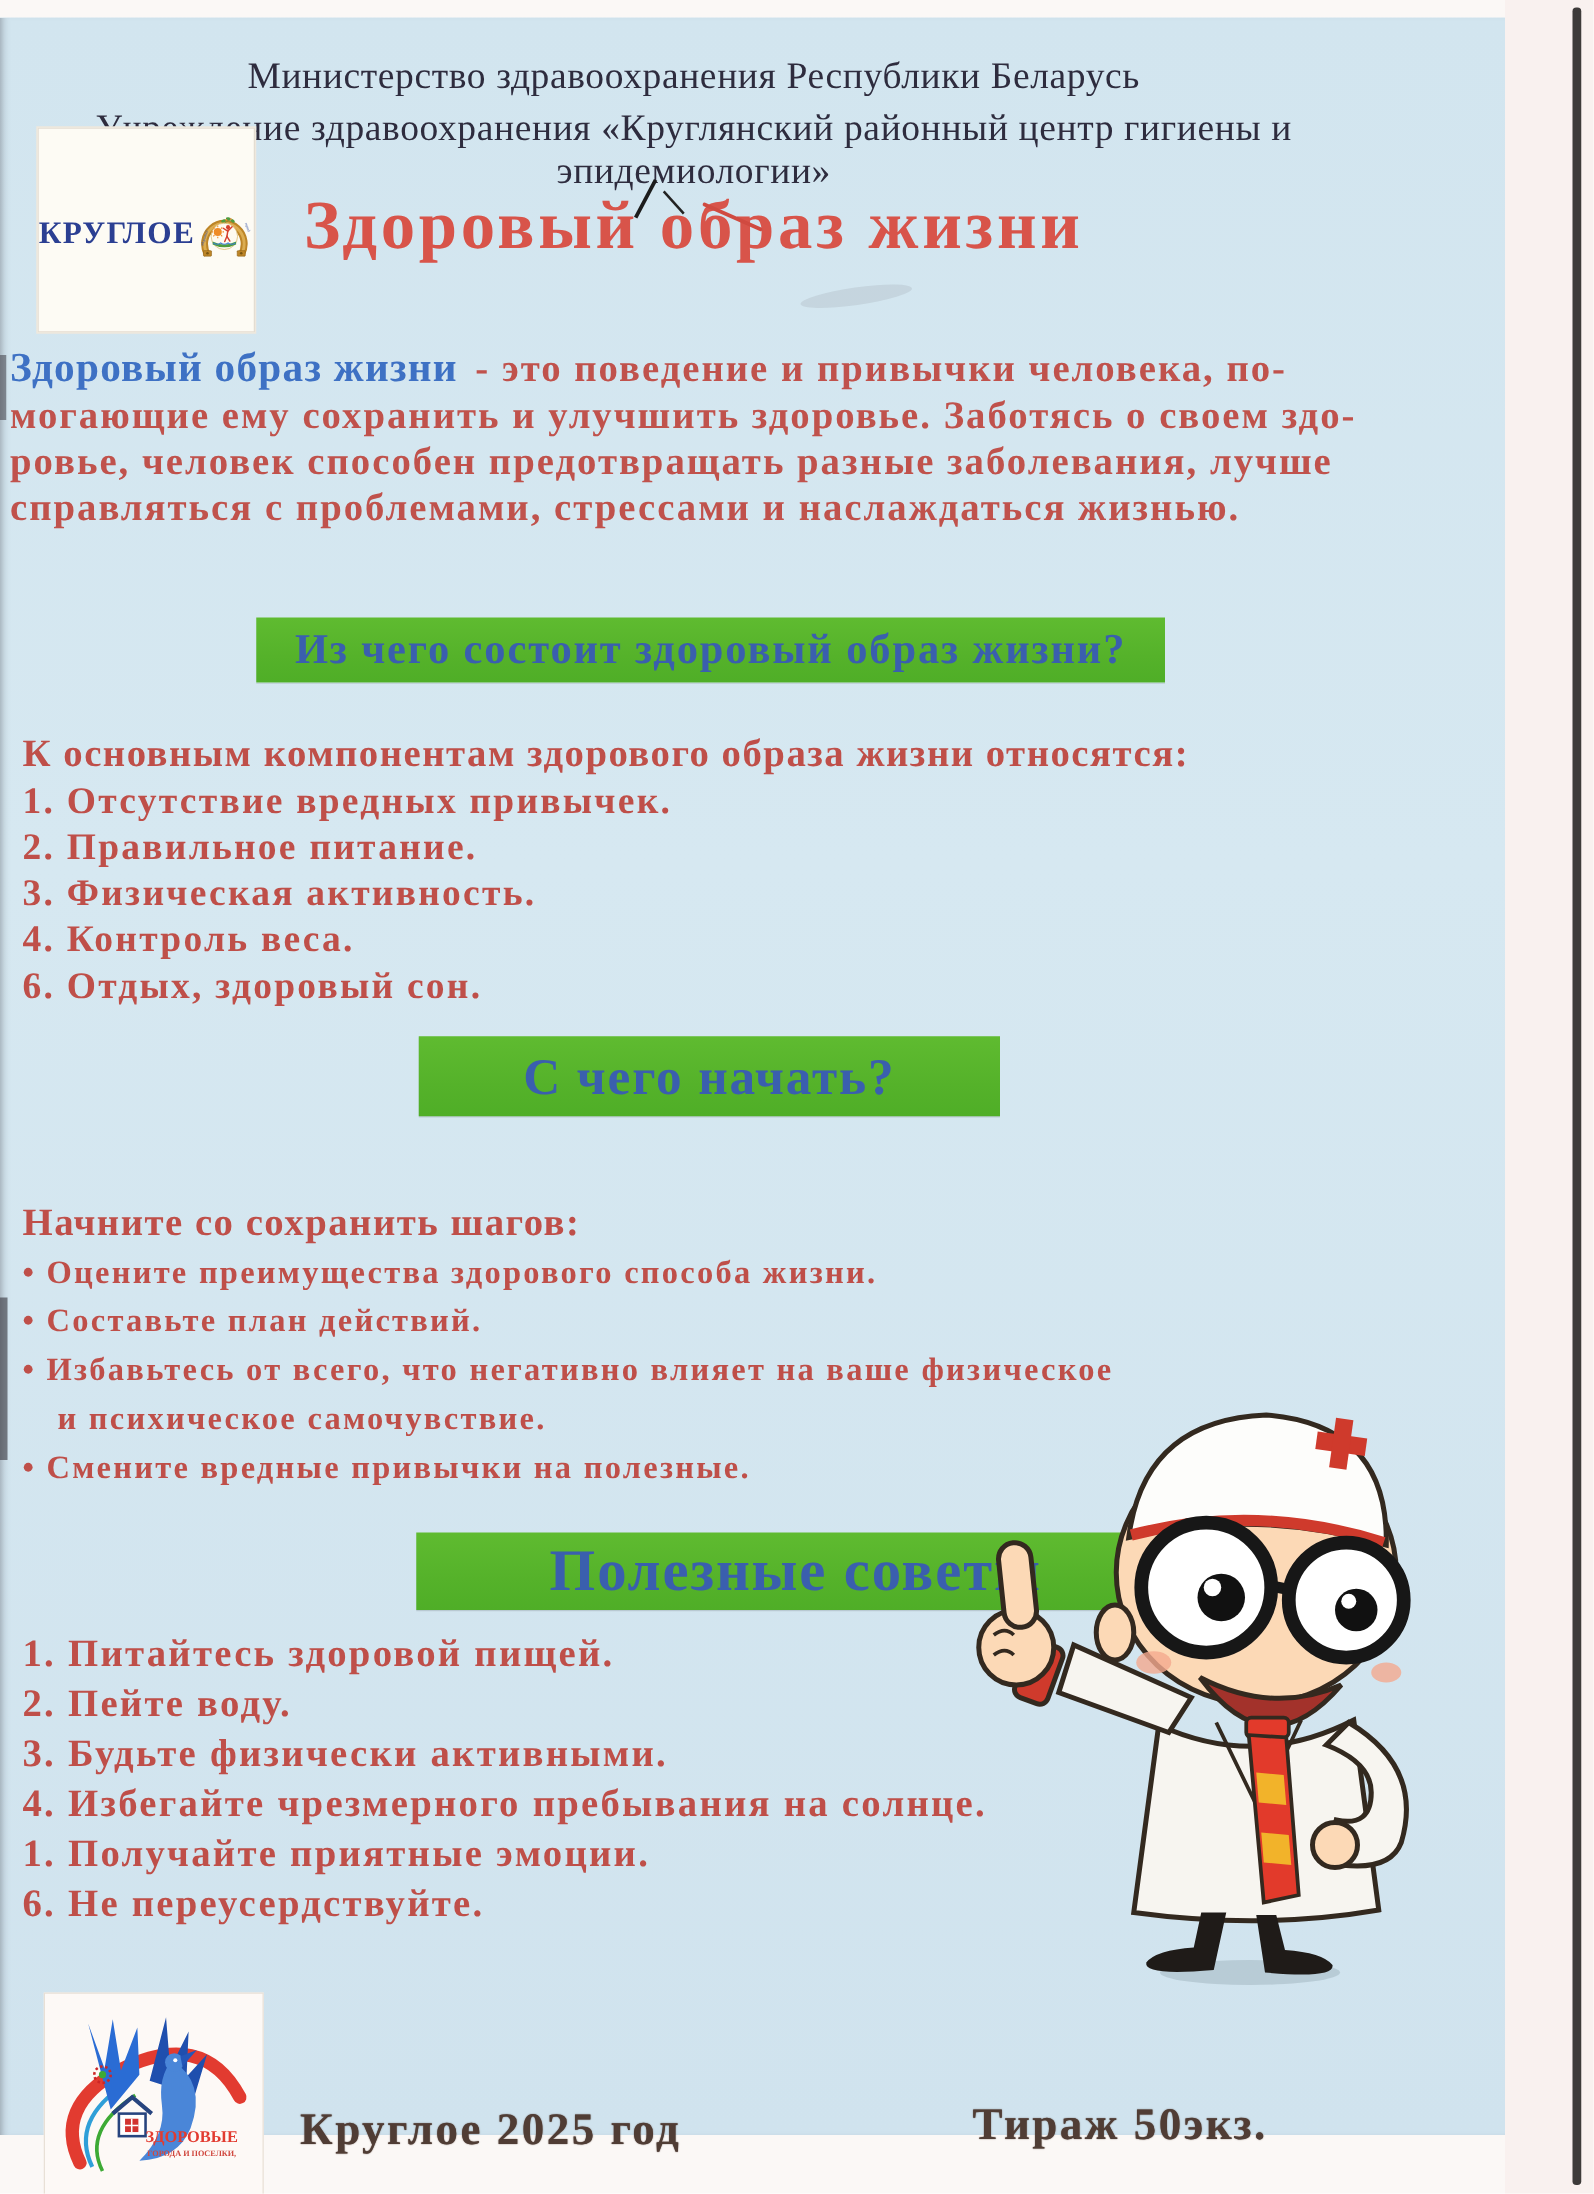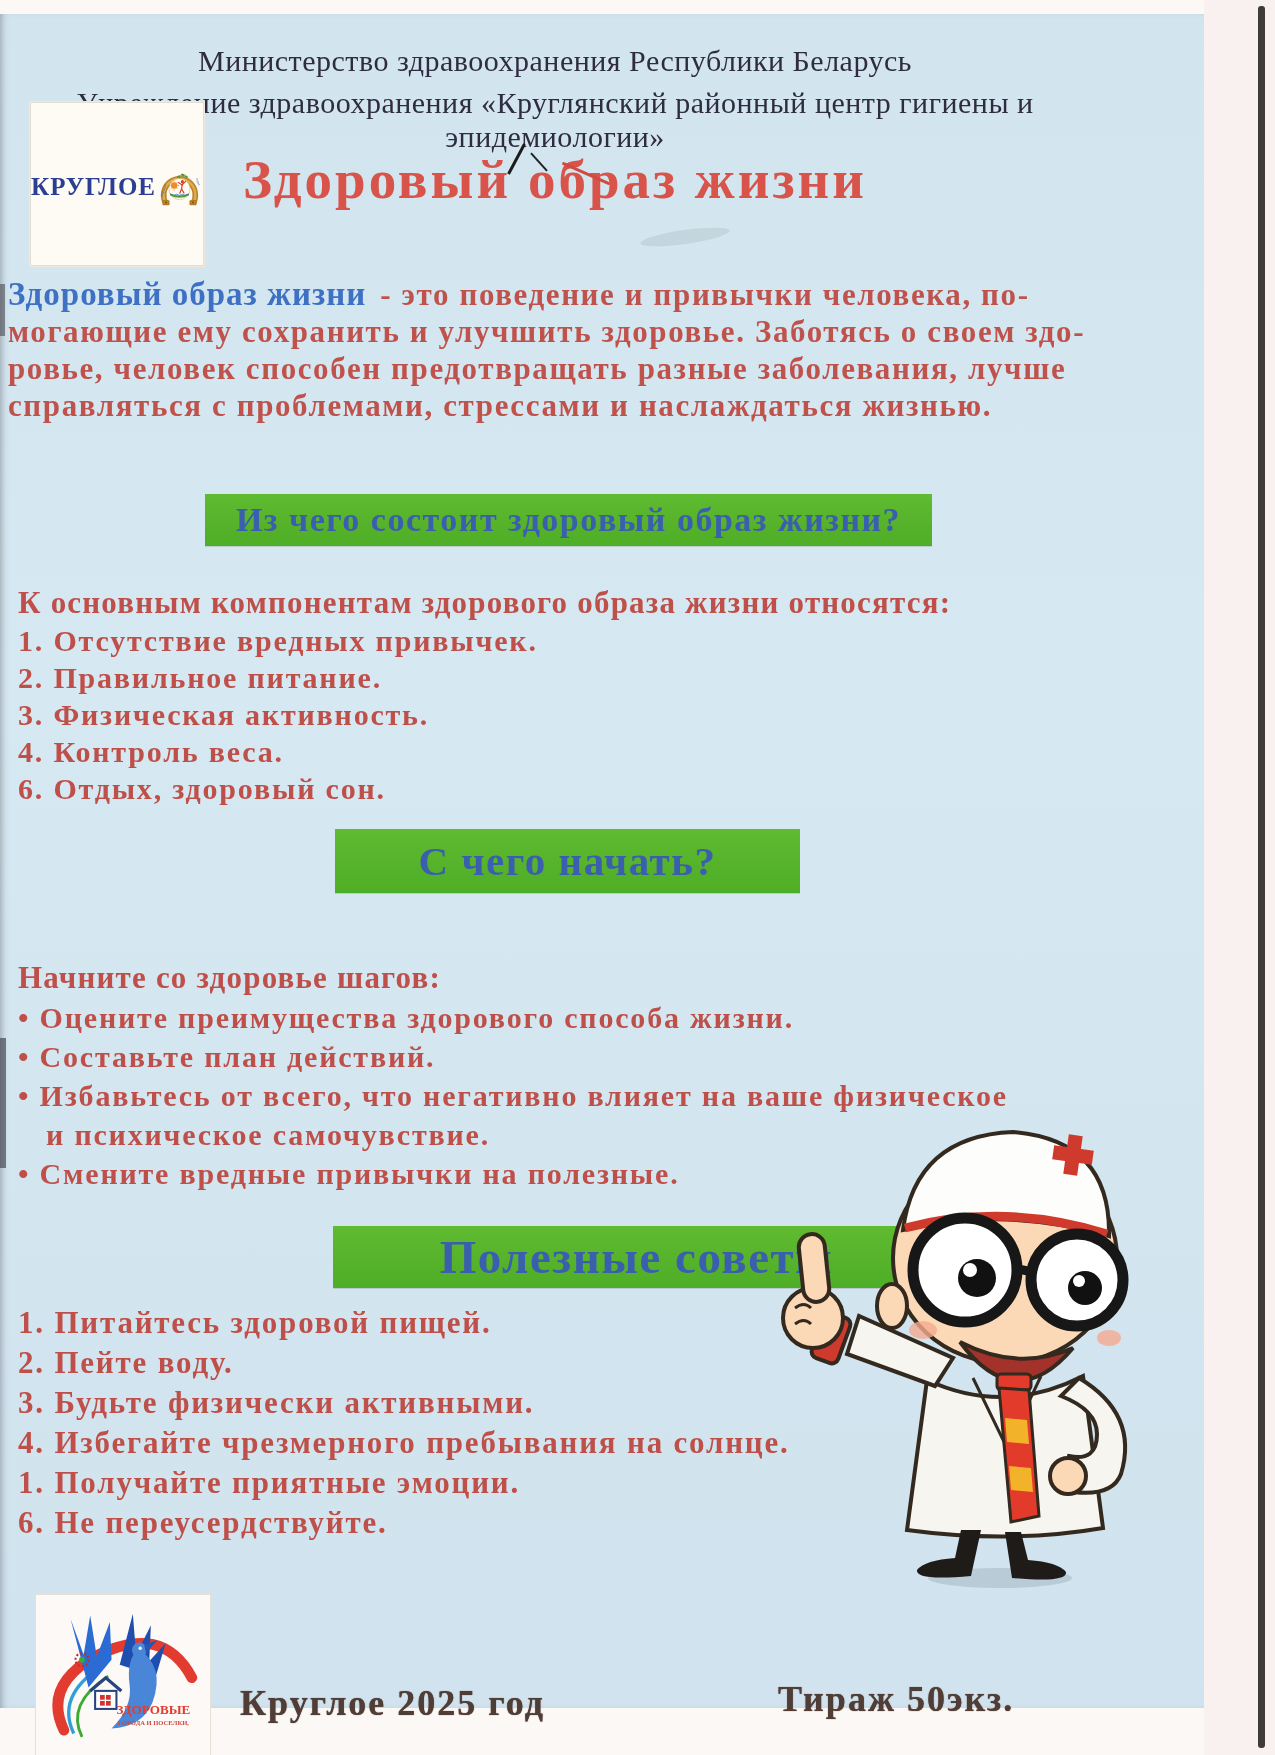--- a/index.html
+++ b/index.html
@@ -37,21 +37,21 @@
   .banner2{left:335px;top:829px;width:465px;height:64px;font-size:41px;}
   .banner3{left:333px;top:1226px;width:607px;height:62px;font-size:47px;}
   
   .red-heading{position:absolute;left:18px;color:#bf4f49;font-weight:bold;font-size:31px;letter-spacing:1.2px;white-space:nowrap;}
   .h-components{top:585px;}
   .h-start{top:960px;}
   .list{position:absolute;left:18px;color:#bf4f49;font-weight:bold;letter-spacing:1.8px;}
   .list .row{white-space:pre-line;}
   .list-components{top:622px;font-size:30px;}
   .list-components .row{line-height:37px;}
-  .list-start{top:998px;font-size:30px;width:1160px;}
+  .list-start{top:998px;font-size:26px;width:1160px;}
   .list-start .row{line-height:39px;padding-left:28px;text-indent:-28px;}
   .list-tips{top:1303px;font-size:31px;}
   .list-tips .row{line-height:40px;}
   
   .footer-logo-box{position:absolute;left:35px;top:1556px;width:174px;height:168px;background:#fdf9f6;border:1px solid #e8e0d6;display:flex;align-items:center;justify-content:center;margin-top:38px;}
   .footer-text{position:absolute;color:#503d35;font-weight:bold;font-size:36px;letter-spacing:2px;text-shadow:0 0 1px #503d35;}
   .place-year{left:240px;top:1682px;}
   .print-run{left:778px;top:1678px;}
   
   .doctor{position:absolute;left:765px;top:1118px;width:390px;height:470px;}
@@ -130,21 +130,21 @@
   <div class="red-heading h-components">К основным компонентам здорового образа жизни относятся:</div>
   <div class="list list-components">
     <div class="row">1. Отсутствие вредных привычек.</div>
     <div class="row">2. Правильное питание.</div>
     <div class="row">3. Физическая активность.</div>
     <div class="row">4. Контроль веса.</div>
     <div class="row">6. Отдых, здоровый сон.</div>
   </div>
 
   <div class="banner banner2">С чего начать?</div>
-  <div class="red-heading h-start">Начните со здоровье шагов:</div>
+  <div class="red-heading h-start">Начните со сохранить шагов:</div>
   <div class="list list-start">
     <div class="row">• Оцените преимущества здорового способа жизни.</div>
     <div class="row">• Составьте план действий.</div>
     <div class="row">• Избавьтесь от всего, что негативно влияет на ваше физическое
 и психическое самочувствие.</div>
     <div class="row">• Смените вредные привычки на полезные.</div>
   </div>
 
   <div class="banner banner3">Полезные советы</div>
   <div class="list list-tips">

